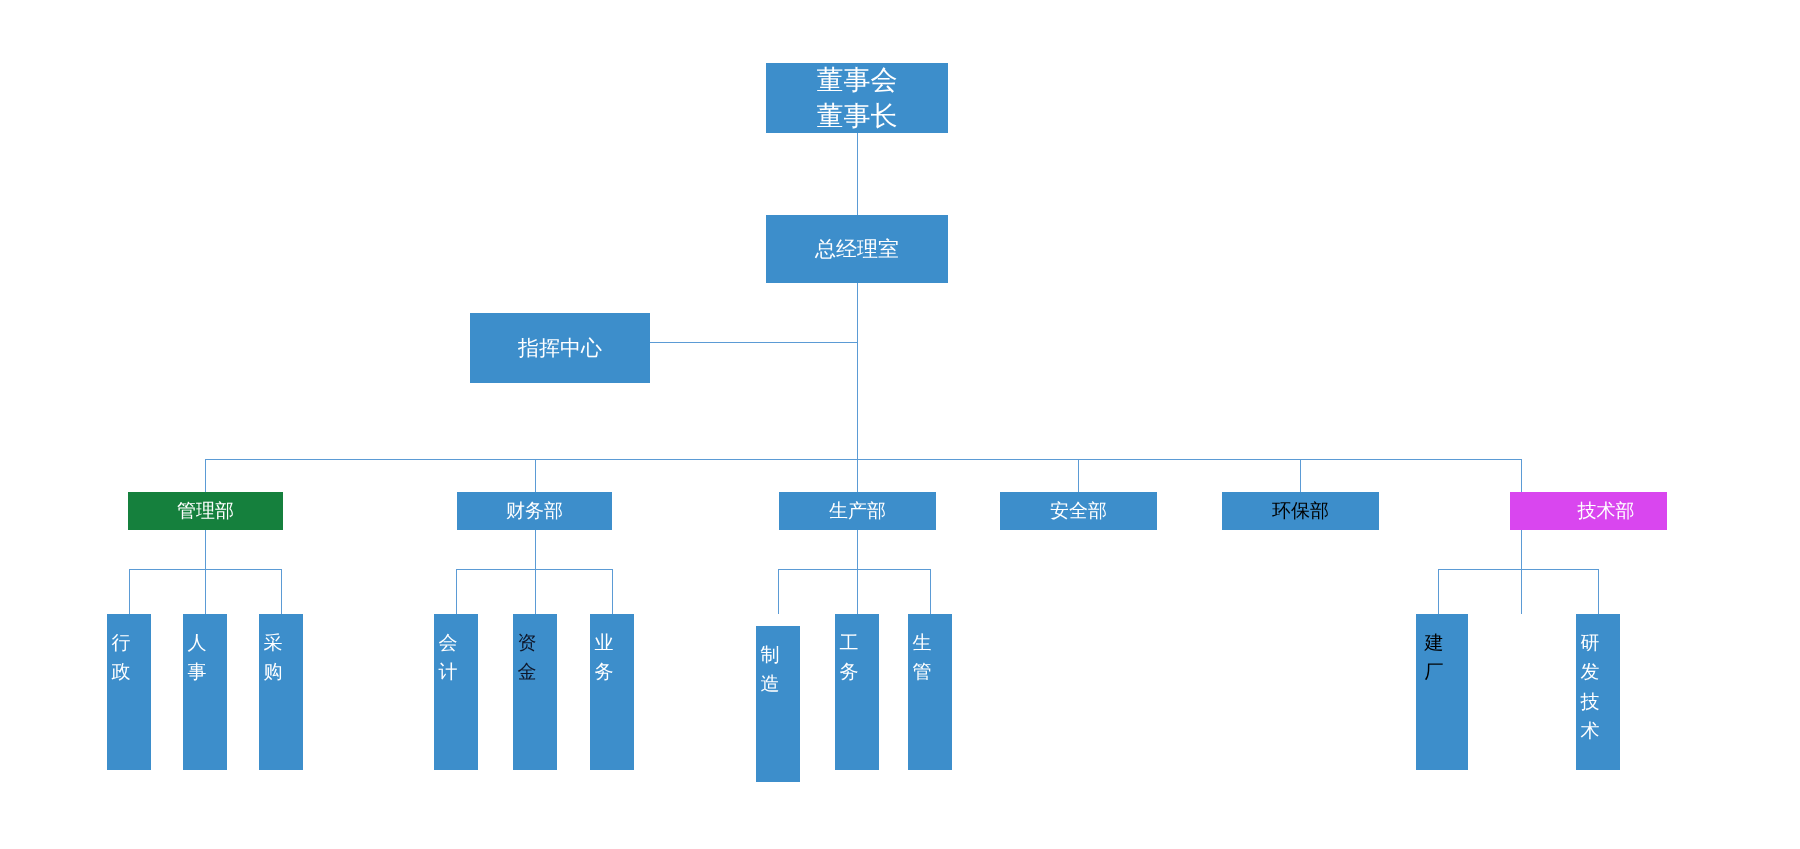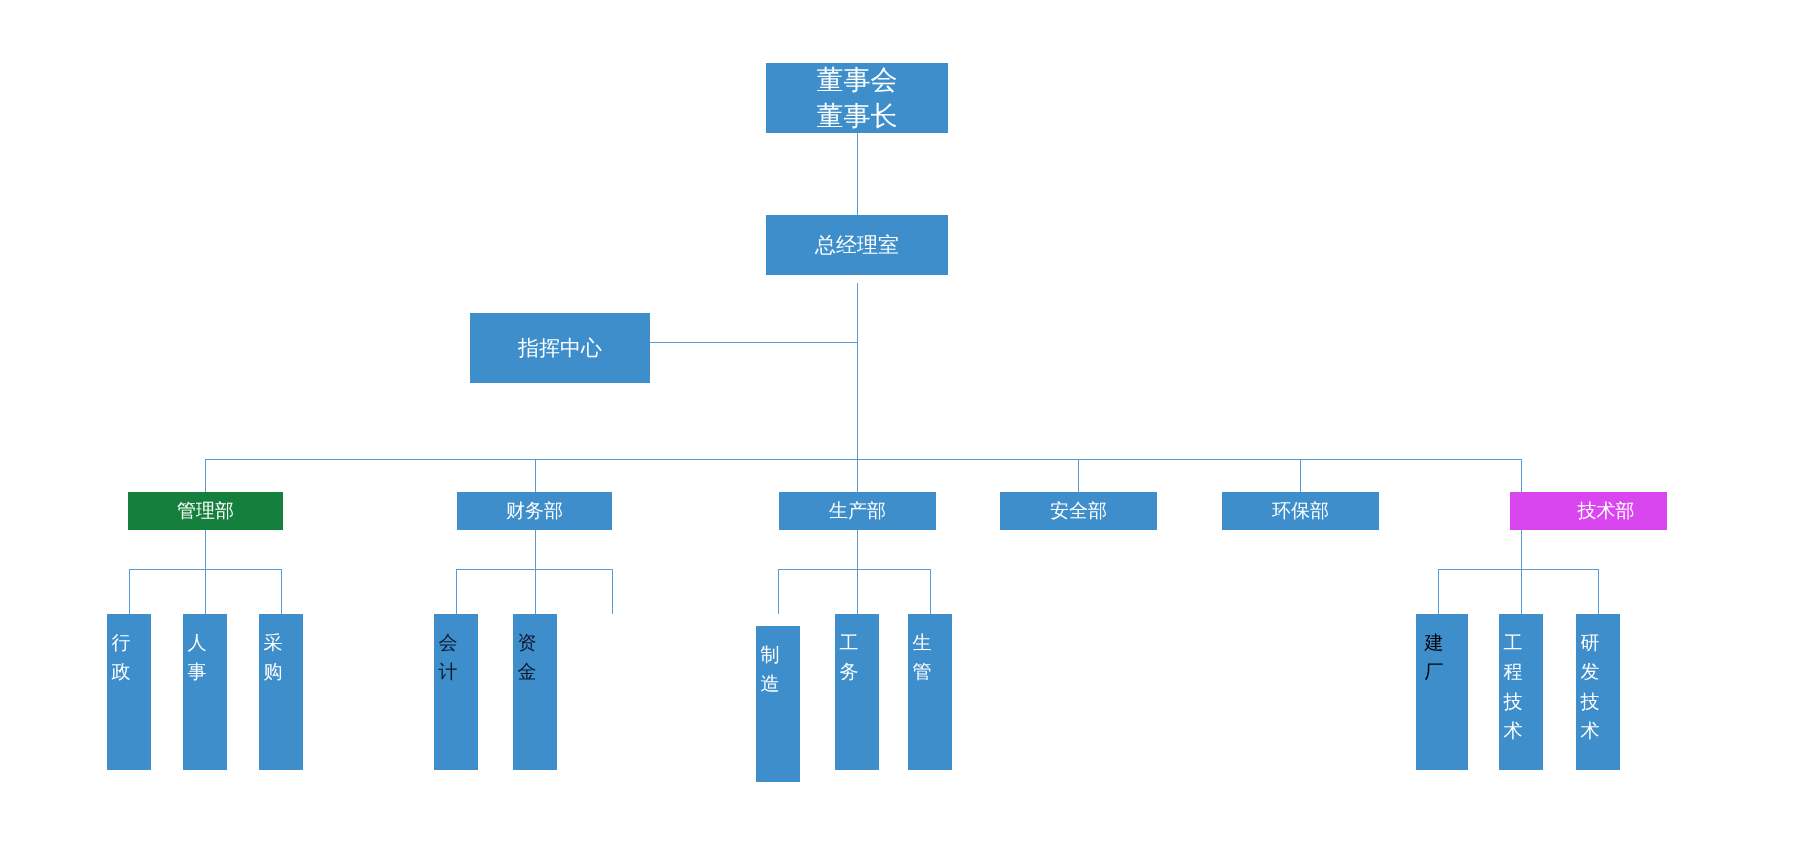--- a/index.html
+++ b/index.html
@@ -97,77 +97,77 @@
   <div class="connector h" style="left: 1438px; top: 569px; width: 160px; background: rgb(91, 155, 213);"></div>
   <div class="connector v" style="left: 1438px; top: 569px; height: 45px; background: rgb(91, 155, 213);"></div>
   <div class="connector v" style="left: 1521px; top: 569px; height: 45px; background: rgb(91, 155, 213);"></div>
   <div class="connector v" style="left: 1598px; top: 569px; height: 45px; background: rgb(91, 155, 213);"></div>
 
   <div class="node level-1" style="left: 766px; top: 63px; width: 182px; height: 70px; background: rgb(61, 142, 203); color: rgb(255, 255, 255);">
     <span>董事会
 董事长</span>
   </div>
 
-  <div class="node level-2" style="left: 766px; top: 215px; width: 182px; height: 60px; background: rgb(61, 142, 203); color: rgb(255, 255, 255);">
+  <div class="node level-2" style="left: 766px; top: 215px; width: 182px; height: 68px; background: rgb(61, 142, 203); color: rgb(255, 255, 255);">
     <span>总经理室</span>
   </div>
 
   <div class="node aside" style="left: 470px; top: 305px; width: 180px; height: 70px; background: rgb(61, 142, 203); color: rgb(255, 255, 255);">
     <span>指挥中心</span>
   </div>
 
   <div class="node dept" style="left: 128px; top: 492px; width: 155px; height: 38px; background: #15803d; color: rgb(255, 255, 255);">
     <span>管理部</span>
   </div>
   <div class="node dept" style="left: 457px; top: 492px; width: 155px; height: 38px; background: rgb(61, 142, 203); color: rgb(255, 255, 255);">
     <span>财务部</span>
   </div>
   <div class="node dept" style="left: 779px; top: 492px; width: 157px; height: 38px; background: rgb(61, 142, 203); color: rgb(255, 255, 255);">
     <span>生产部</span>
   </div>
   <div class="node dept" style="left: 1000px; top: 492px; width: 157px; height: 38px; background: rgb(61, 142, 203); color: rgb(255, 255, 255);">
     <span>安全部</span>
   </div>
-  <div class="node dept" style="left: 1222px; top: 492px; width: 157px; height: 38px; background: rgb(61, 142, 203); color: #ffffff;">
+  <div class="node dept" style="left: 1222px; top: 492px; width: 157px; height: 38px; background: rgb(61, 142, 203); color: #000000;">
     <span>环保部</span>
   </div>
   <div class="node dept" style="left: 1510px; top: 492px; width: 157px; height: 38px; background: #d946ef; color: rgb(255, 255, 255); padding-left: 35px;">
     <span>技术部</span>
   </div>
 
   <div class="node leaf" style="left: 107px; top: 614px; width: 44px; height: 156px; background: rgb(61, 142, 203); color: rgb(255, 255, 255);">
     <span class="leaf-text">行政</span>
   </div>
   <div class="node leaf" style="left: 183px; top: 614px; width: 44px; height: 156px; background: rgb(61, 142, 203); color: rgb(255, 255, 255);">
     <span class="leaf-text">人事</span>
   </div>
   <div class="node leaf" style="left: 259px; top: 614px; width: 44px; height: 156px; background: rgb(61, 142, 203); color: rgb(255, 255, 255);">
     <span class="leaf-text">采购</span>
   </div>
 
-  <div class="node leaf" style="left: 434px; top: 614px; width: 44px; height: 156px; background: rgb(61, 142, 203); color: #0f172a;">
+  <div class="node leaf" style="left: 434px; top: 614px; width: 44px; height: 156px; background: rgb(61, 142, 203); color: #ffffff;">
     <span class="leaf-text">会计</span>
   </div>
   <div class="node leaf" style="left: 513px; top: 614px; width: 44px; height: 156px; background: rgb(61, 142, 203); color: #0f172a;">
     <span class="leaf-text">资金</span>
+  </div>
+  <div class="node leaf" style="left: 590px; top: 614px; width: 44px; height: 156px; background: rgb(61, 142, 203); color: rgb(255, 255, 255);">
+    <span class="leaf-text">业务</span>
   </div>
 
   <div class="node leaf" style="left: 756px; top: 614px; width: 44px; height: 156px; background: rgb(61, 142, 203); color: rgb(255, 255, 255); margin-top: 12px;">
     <span class="leaf-text">制造</span>
   </div>
   <div class="node leaf" style="left: 835px; top: 614px; width: 44px; height: 156px; background: rgb(61, 142, 203); color: rgb(255, 255, 255);">
     <span class="leaf-text">工务</span>
   </div>
   <div class="node leaf" style="left: 908px; top: 614px; width: 44px; height: 156px; background: rgb(61, 142, 203); color: rgb(255, 255, 255);">
     <span class="leaf-text">生管</span>
   </div>
 
   <div class="node leaf" style="left: 1416px; top: 614px; width: 52px; height: 156px; background: rgb(61, 142, 203); color: #000000;">
     <span class="leaf-text">建厂</span>
   </div>
-  <div class="node leaf" style="left: 1499px; top: 614px; width: 44px; height: 156px; background: rgb(61, 142, 203); color: rgb(255, 255, 255);">
-    <span class="leaf-text">工程技术</span>
-  </div>
   <div class="node leaf" style="left: 1576px; top: 614px; width: 44px; height: 156px; background: rgb(61, 142, 203); color: rgb(255, 255, 255);">
     <span class="leaf-text">研发技术</span>
   </div>
 
 </div>
 
 </body></html>

